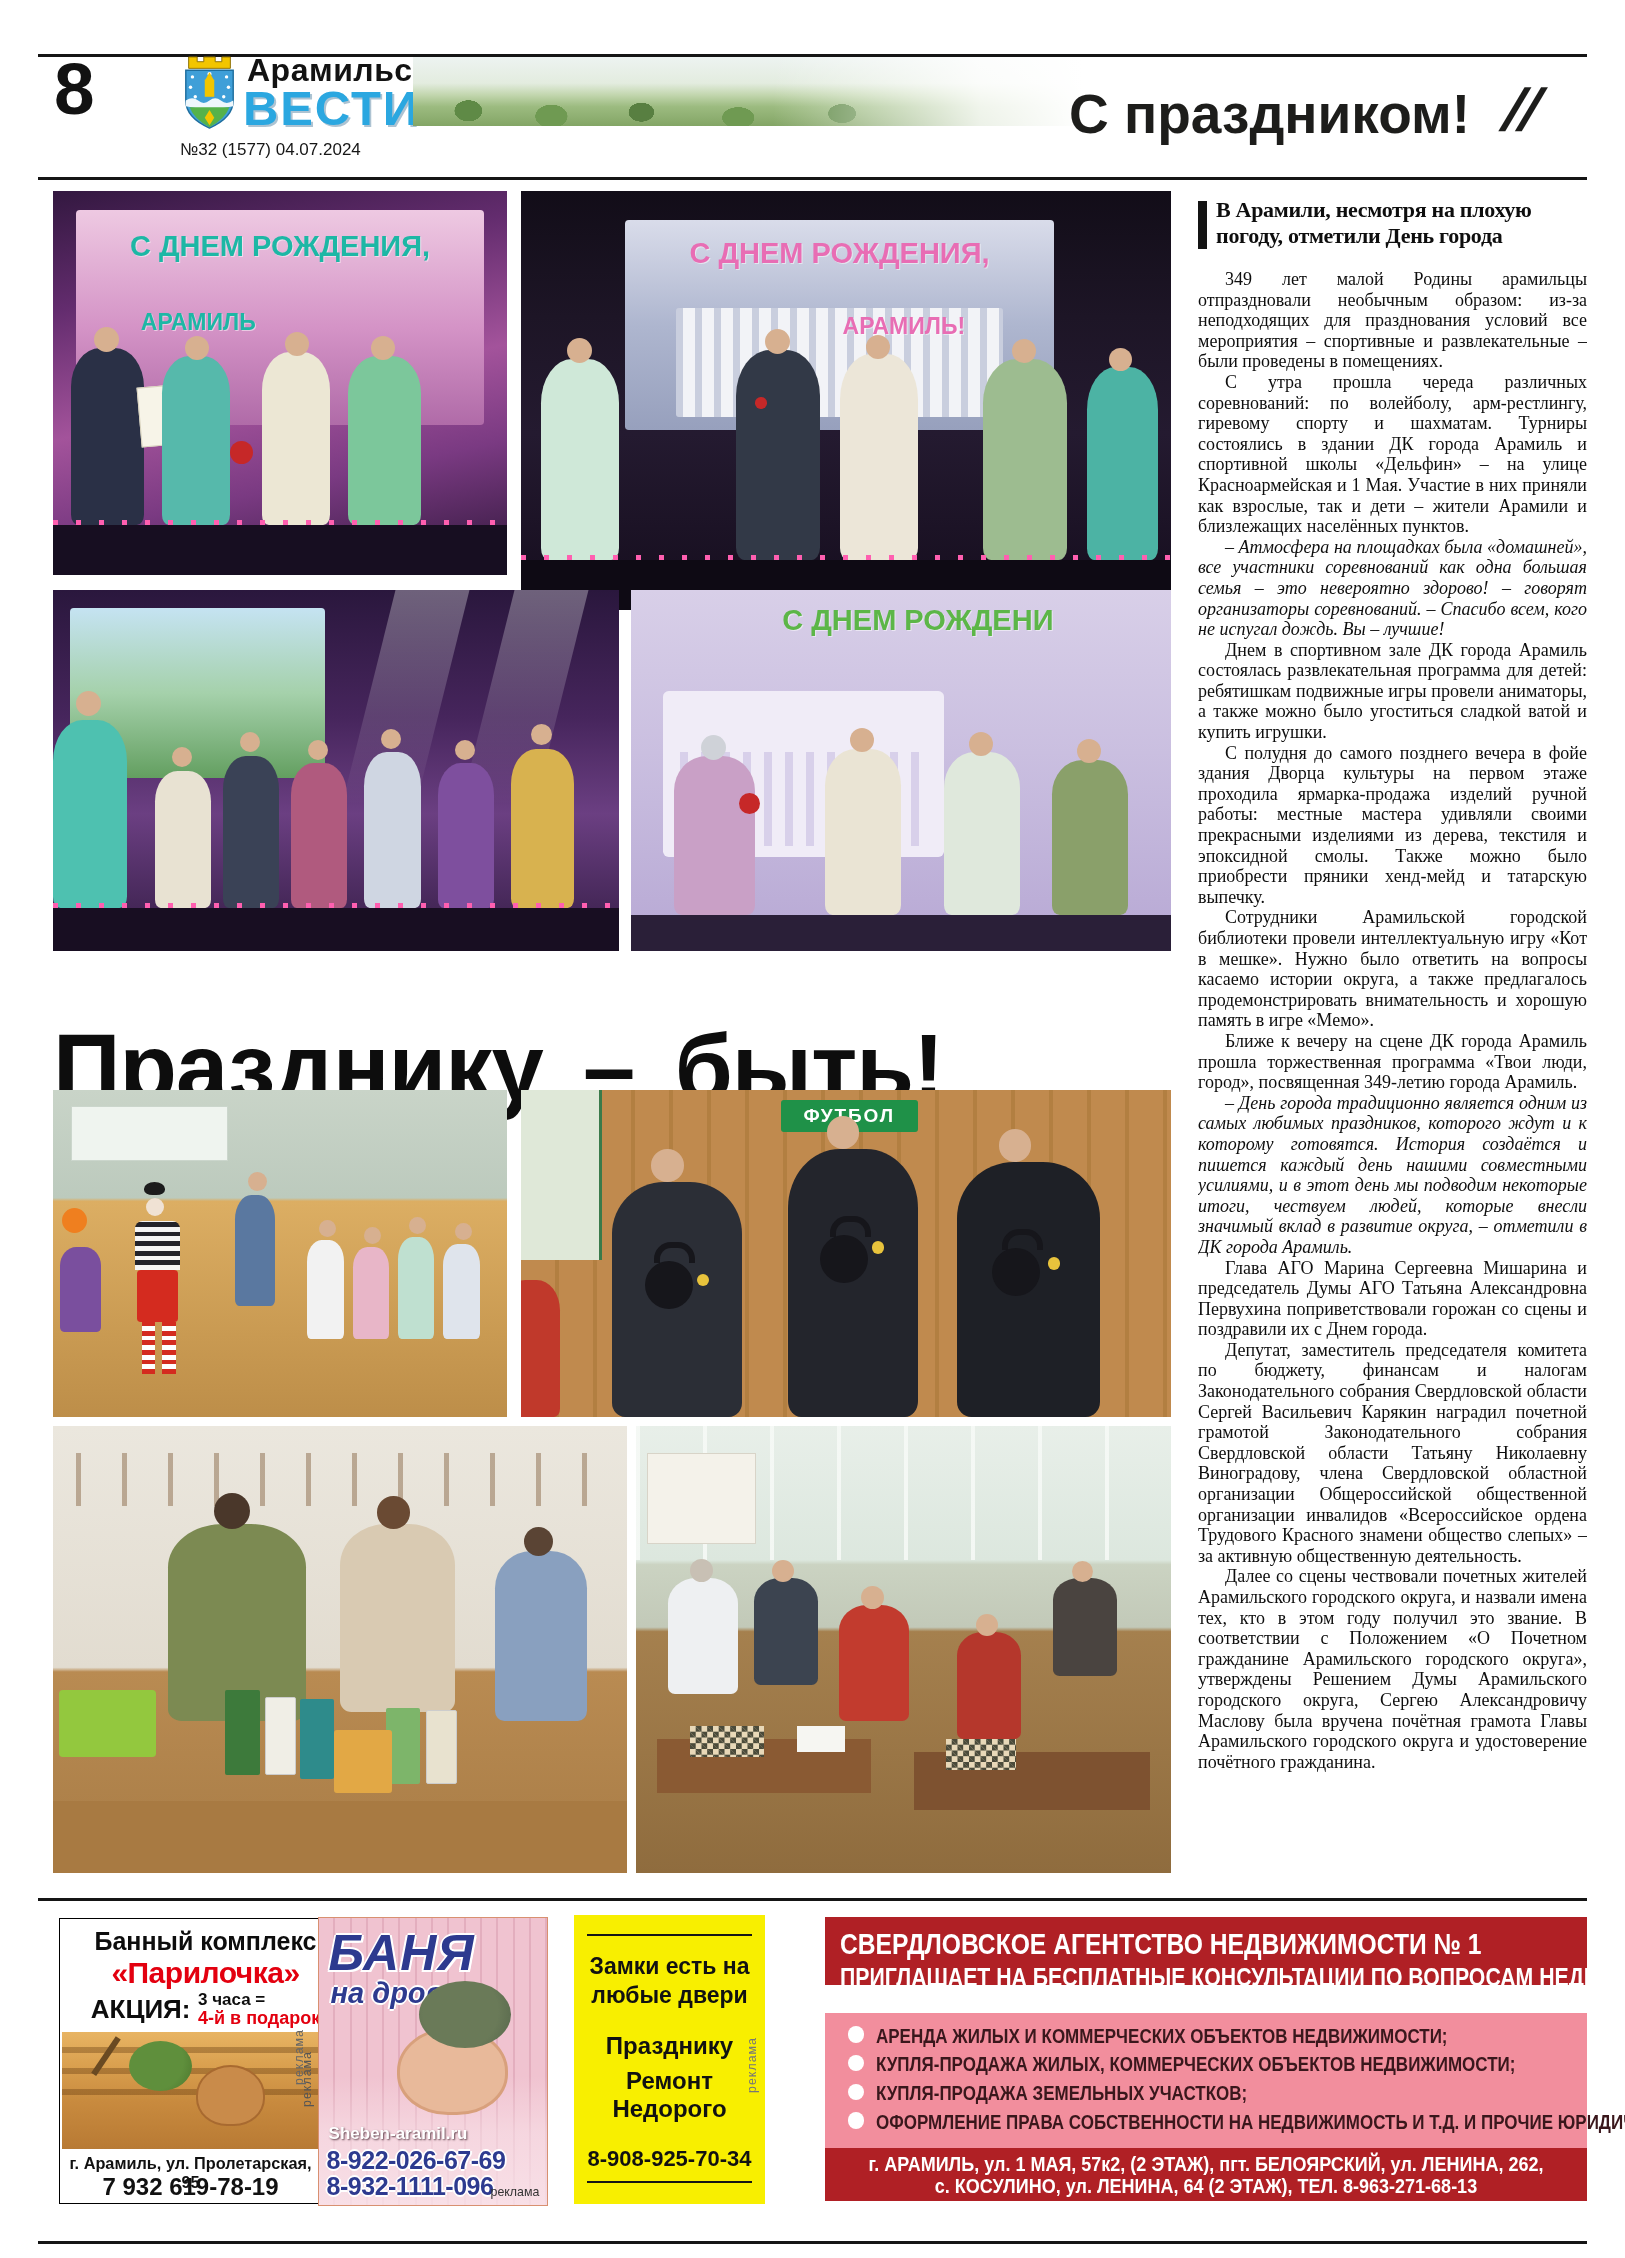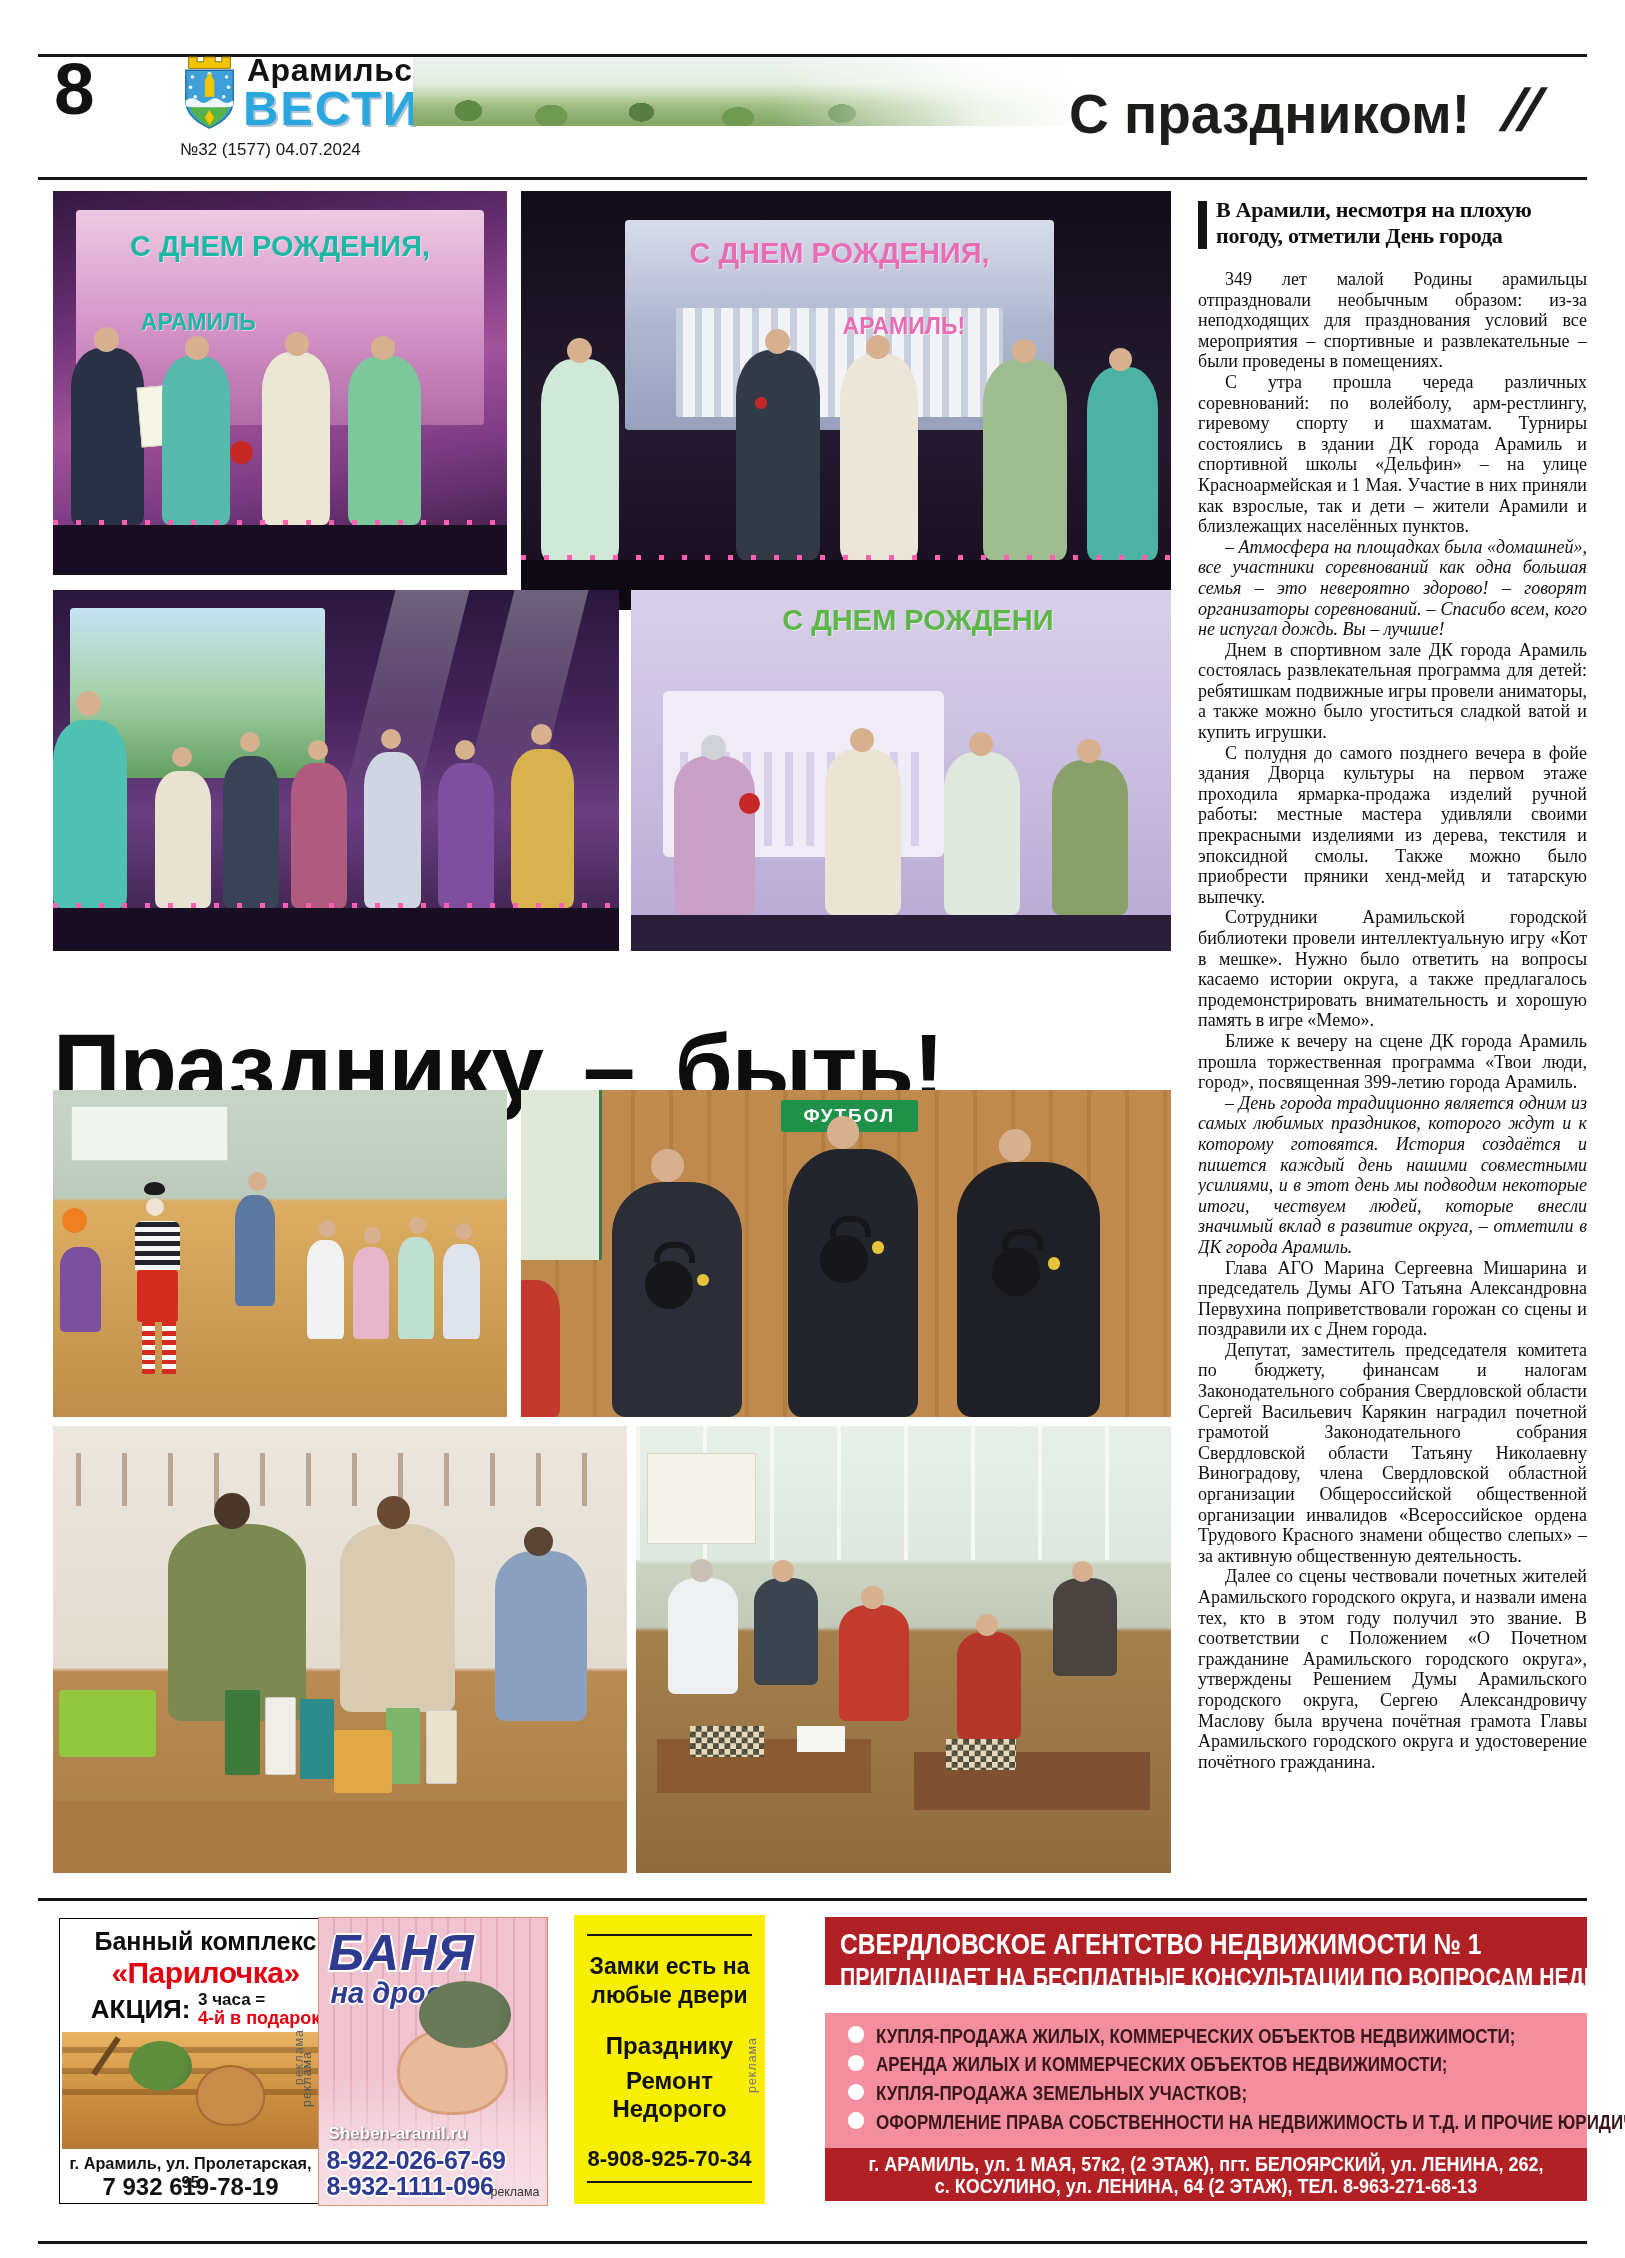--- a/index.html
+++ b/index.html
@@ -327,21 +327,21 @@
       <p class="apara">С утра прошла череда различных соревнований: по волейболу, арм-рестлингу, гиревому спорту и шахматам. Турниры состоялись в здании ДК города Арамиль и спортивной школы «Дельфин» – на улице Красноармейская и 1 Мая. Участие в них приняли как взрослые, так и дети – жители Арамили и близлежащих населённых пунктов.</p>
 
       <p class="apara italic">– Атмосфера на площадках была «домашней», все участники соревнований как одна большая семья – это невероятно здорово! – говорят организаторы соревнований. – Спасибо всем, кого не испугал дождь. Вы – лучшие!</p>
 
       <p class="apara">Днем в спортивном зале ДК города Арамиль состоялась развлекательная программа для детей: ребятишкам подвижные игры провели аниматоры, а также можно было угоститься сладкой ватой и купить игрушки.</p>
 
       <p class="apara">С полудня до самого позднего вечера в фойе здания Дворца культуры на первом этаже проходила ярмарка-продажа изделий ручной работы: местные мастера удивляли своими прекрасными изделиями из дерева, текстиля и эпоксидной смолы. Также можно было приобрести пряники хенд-мейд и татарскую выпечку.</p>
 
       <p class="apara">Сотрудники Арамильской городской библиотеки провели интеллектуальную игру «Кот в мешке». Нужно было ответить на вопросы касаемо истории округа, а также предлагалось продемонстрировать внимательность и хорошую память в игре «Мемо».</p>
 
-      <p class="apara">Ближе к вечеру на сцене ДК города Арамиль прошла торжественная программа «Твои люди, город», посвященная 399-летию города Арамиль.</p>
+      <p class="apara">Ближе к вечеру на сцене ДК города Арамиль прошла торжественная программа «Твои люди, город», посвященная 349-летию города Арамиль.</p>
 
       <p class="apara italic">– День города традиционно является одним из самых любимых праздников, которого ждут и к которому готовятся. История создаётся и пишется каждый день нашими совместными усилиями, и в этот день мы подводим некоторые итоги, чествуем людей, которые внесли значимый вклад в развитие округа, – отметили в ДК города Арамиль.</p>
 
       <p class="apara">Глава АГО Марина Сергеевна Мишарина и председатель Думы АГО Татьяна Александровна Первухина поприветствовали горожан со сцены и поздравили их с Днем города.</p>
 
       <p class="apara">Депутат, заместитель председателя комитета по бюджету, финансам и налогам Законодательного собрания Свердловской области Сергей Васильевич Карякин наградил почетной грамотой Законодательного собрания Свердловской области Татьяну Николаевну Виноградову, члена Свердловской областной организации Общероссийской общественной организации инвалидов «Всероссийское ордена Трудового Красного знамени общество слепых» – за активную общественную деятельность.</p>
 
       <p class="apara">Далее со сцены чествовали почетных жителей Арамильского городского округа, и назвали имена тех, кто в этом году получил это звание. В соответствии с Положением «О Почетном гражданине Арамильского городского округа», утверждены Решением Думы Арамильского городского округа, Сергею Александровичу Маслову была вручена почётная грамота Главы Арамильского городского округа и удостоверение почётного гражданина.</p>
 
   </div>
@@ -395,26 +395,26 @@
 
   <div class="ad4">
     <div class="ad4-head">
       <span class="cond ad4-t1">СВЕРДЛОВСКОЕ АГЕНТСТВО НЕДВИЖИМОСТИ № 1</span><br>
       <span class="cond ad4-t2">ПРИГЛАШАЕТ НА БЕСПЛАТНЫЕ КОНСУЛЬТАЦИИ ПО ВОПРОСАМ НЕДВИЖИМОСТИ!</span>
     </div>
     <div class="ad4-body">
 
         <div class="bullet-row">
           <span class="bullet-dot"></span>
-          <span class="bullet-text"><span class="cond">КУПЛЯ-ПРОДАЖА ЖИЛЫХ, КОММЕРЧЕСКИХ ОБЪЕКТОВ НЕДВИЖИМОСТИ;</span></span>
+          <span class="bullet-text"><span class="cond">АРЕНДА ЖИЛЫХ И КОММЕРЧЕСКИХ ОБЪЕКТОВ НЕДВИЖИМОСТИ;</span></span>
         </div>
 
         <div class="bullet-row">
           <span class="bullet-dot"></span>
-          <span class="bullet-text"><span class="cond">АРЕНДА ЖИЛЫХ И КОММЕРЧЕСКИХ ОБЪЕКТОВ НЕДВИЖИМОСТИ;</span></span>
+          <span class="bullet-text"><span class="cond">КУПЛЯ-ПРОДАЖА ЖИЛЫХ, КОММЕРЧЕСКИХ ОБЪЕКТОВ НЕДВИЖИМОСТИ;</span></span>
         </div>
 
         <div class="bullet-row">
           <span class="bullet-dot"></span>
           <span class="bullet-text"><span class="cond">КУПЛЯ-ПРОДАЖА ЗЕМЕЛЬНЫХ УЧАСТКОВ;</span></span>
         </div>
 
         <div class="bullet-row">
           <span class="bullet-dot"></span>
           <span class="bullet-text"><span class="cond">ОФОРМЛЕНИЕ ПРАВА СОБСТВЕННОСТИ НА НЕДВИЖИМОСТЬ И Т.Д. И ПРОЧИЕ ЮРИДИЧЕСКИЕ УСЛУГИ.</span></span>

